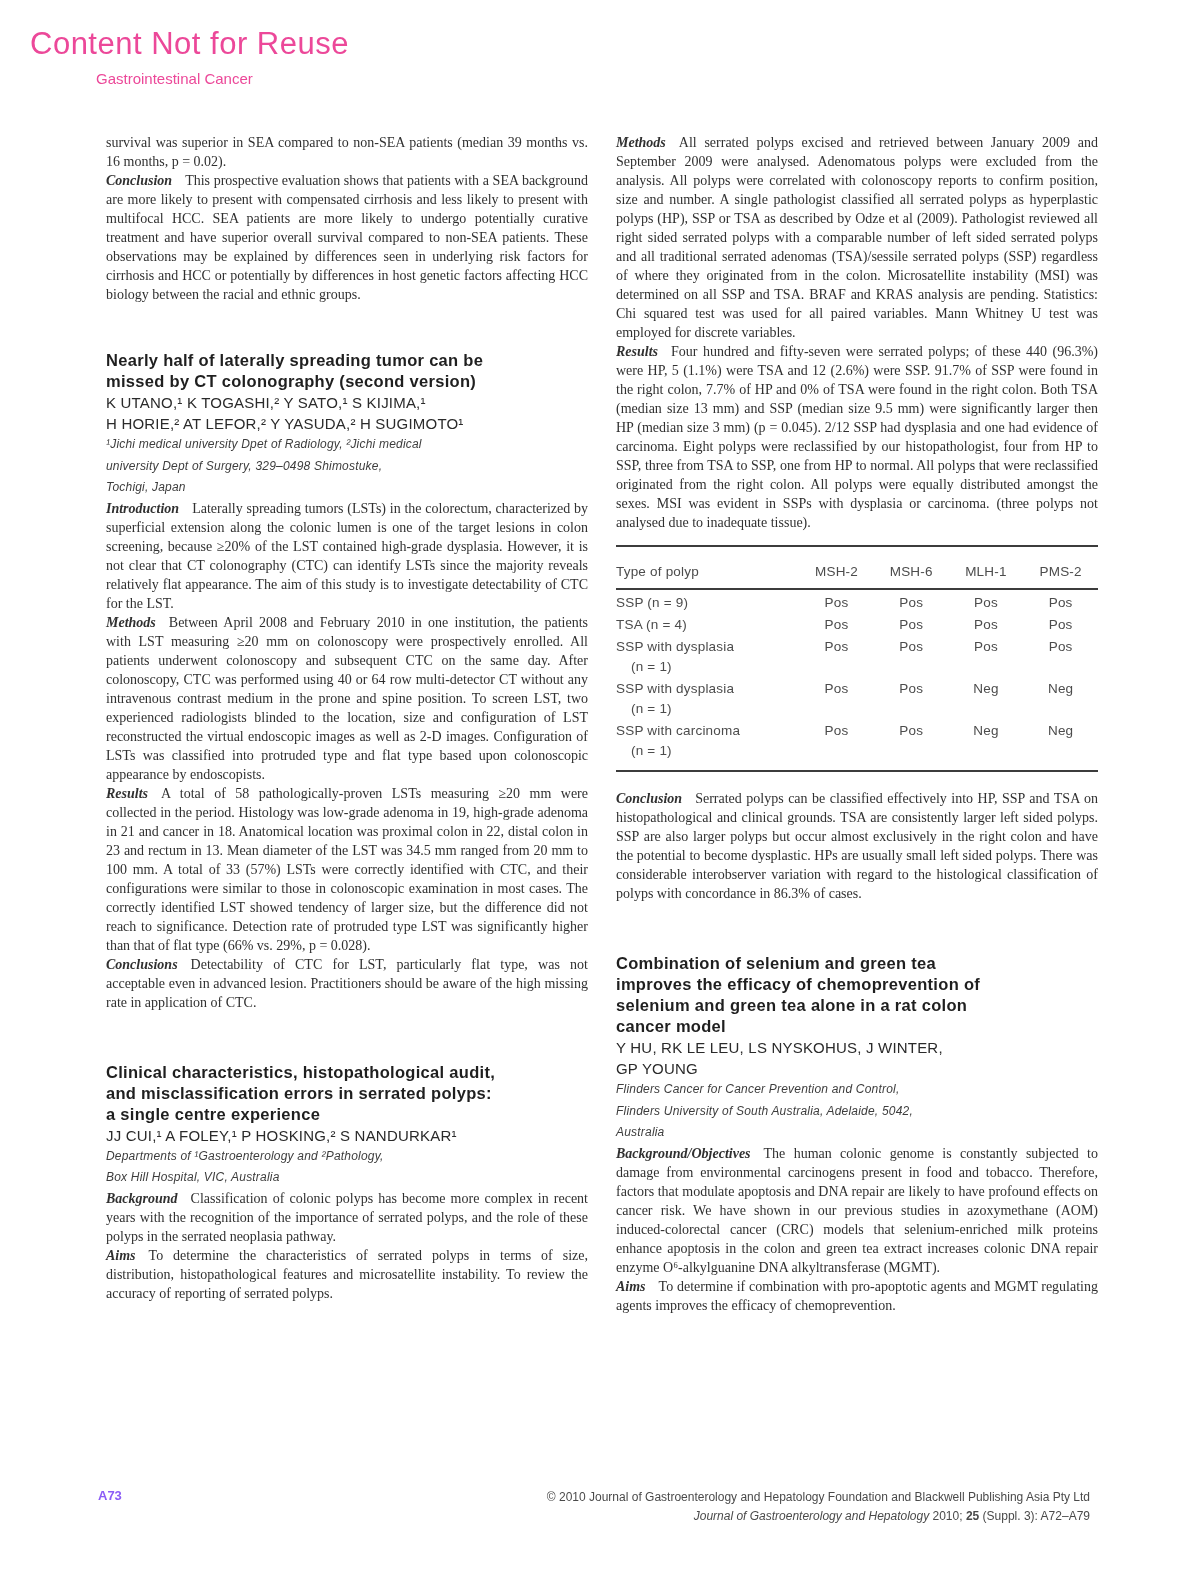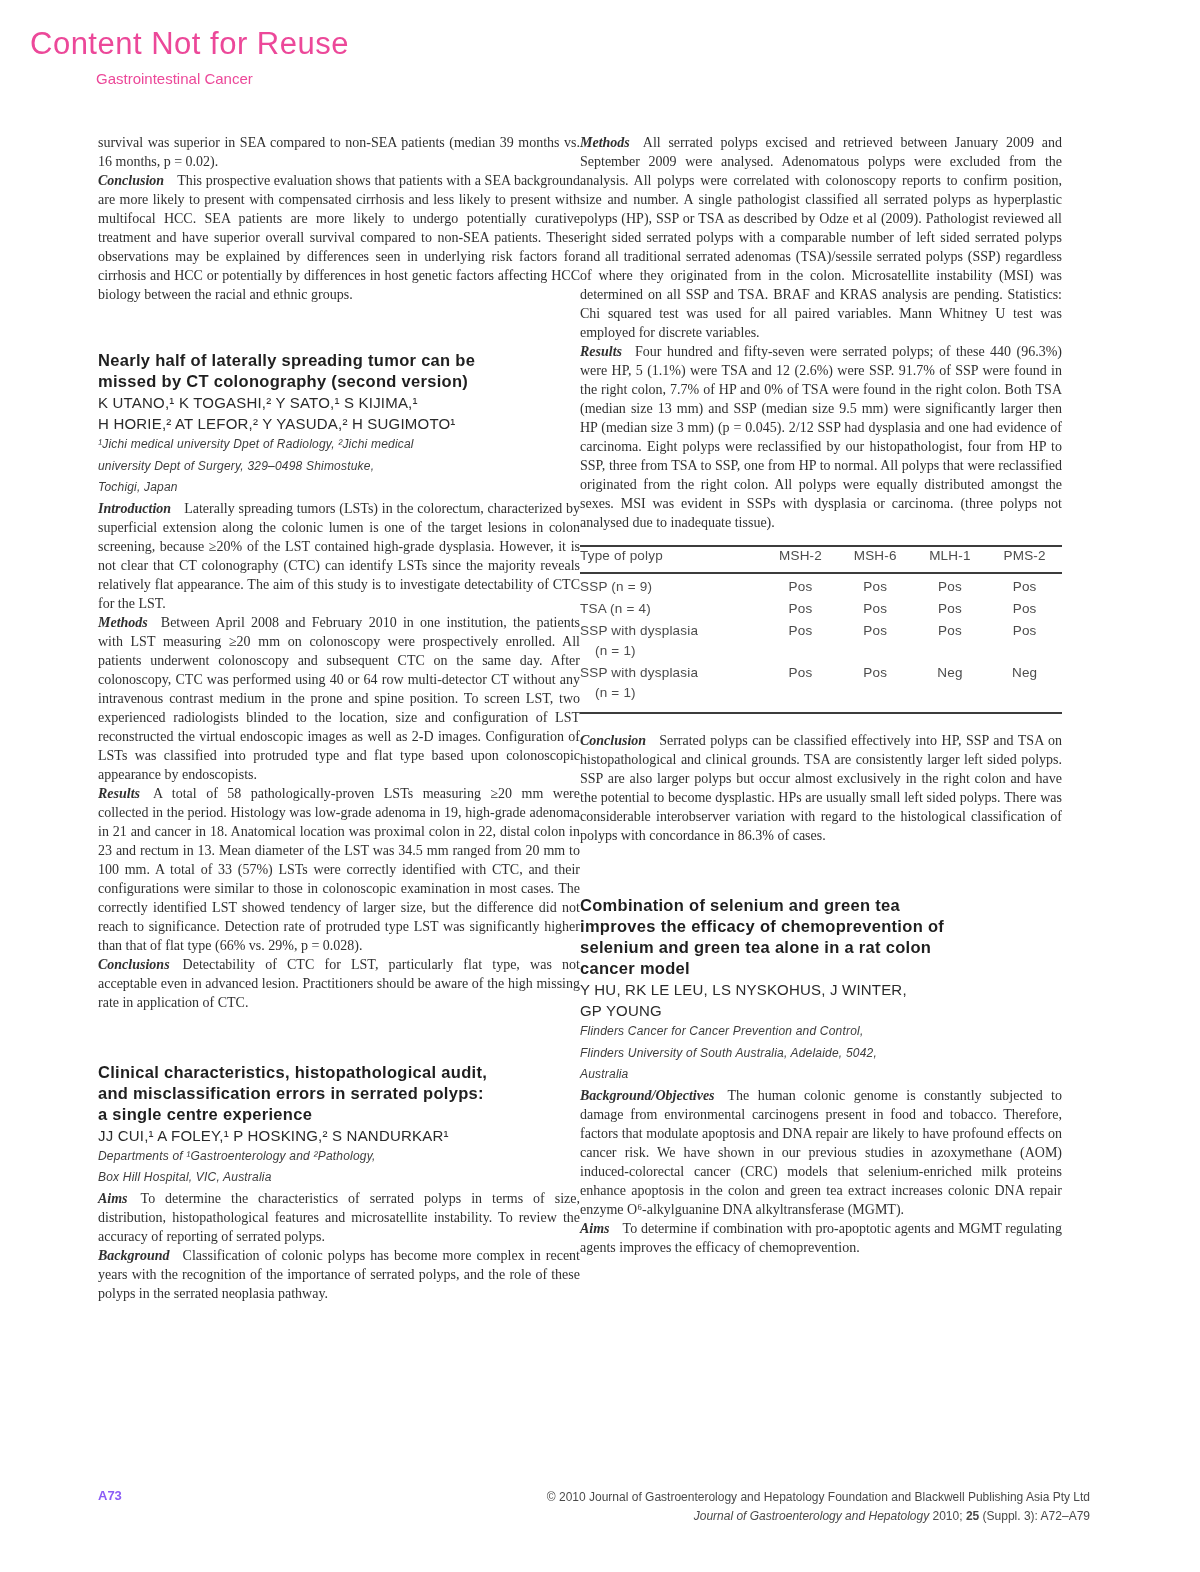--- a/index.html
+++ b/index.html
@@ -17,23 +17,23 @@
     font-family: "Liberation Sans", sans-serif;
     font-size: 31px; color: #ec4899; letter-spacing: 0.5px;
   }
   .section-label {
     position: absolute; left: 96px; top: 70px;
     font-family: Liberation Sans, sans-serif;
     font-size: 15px; color: #ec4899;
   }
   
   .columns {
-    position: absolute; left: 98px; top: 133px;
+    position: absolute; left: 106px; top: 133px;
     width: 992px;
-    display: flex; 
+    display: flex; gap: 28px;
   }
   .col { width: 482px; }
   
   .para {
     font-size: 14px; line-height: 19px;
     text-align: justify; color: #303030;
   }
   .plabel {
     font-weight: bold; font-style: italic;
   }
@@ -65,21 +65,21 @@
     width: 100%;
     border-collapse: collapse;
     margin-top: 13px; margin-bottom: 17px;
     font-family: "Liberation Sans", sans-serif;
     font-size: 13.5px; color: #4c4c4c; letter-spacing: 0.2px;
     border-top: 2px solid #3c3c3c;
     border-bottom: 2px solid #3c3c3c;
   }
   table.results th {
     font-weight: normal; text-align: center;
-    padding: 1px 0 9px 0;
+    padding: 17px 0 9px 0;
     border-bottom: 2px solid #3c3c3c;
   }
   table.results th.t-left, table.results td.t-left { text-align: left; }
   table.results td {
     text-align: center; vertical-align: top;
     padding: 1px 0; line-height: 20px;
   }
   table.results tbody tr:first-child td { padding-top: 3px; }
   table.results tbody tr:last-child td { padding-bottom: 9px; }
   td .sub { padding-left: 15px; }
@@ -130,22 +130,22 @@
     </div>
 
     <div class="abstract mt-lg">
       <div class="abs-title">Clinical characteristics, histopathological audit,
 and misclassification errors in serrated polyps:
 a single centre experience</div>
       <div class="abs-authors"><span class="lead">JJ CUI</span><span>,¹ A FOLEY,¹ P HOSKING,² S NANDURKAR¹</span></div>
       <div class="abs-affil">Departments of ¹Gastroenterology and ²Pathology,
 Box Hill Hospital, VIC, Australia</div>
       <div class="abs-body">
+        <p class="para"><span class="plabel">Background</span><span>Classification of colonic polyps has become more complex in recent years with the recognition of the importance of serrated polyps, and the role of these polyps in the serrated neoplasia pathway.</span></p>
         <p class="para"><span class="plabel">Aims</span><span>To determine the characteristics of serrated polyps in terms of size, distribution, histopathological features and microsatellite instability. To review the accuracy of reporting of serrated polyps.</span></p>
-        <p class="para"><span class="plabel">Background</span><span>Classification of colonic polyps has become more complex in recent years with the recognition of the importance of serrated polyps, and the role of these polyps in the serrated neoplasia pathway.</span></p>
       </div>
     </div>
 
   </div>
 
   <div class="col">
 
     <div>
       <p class="para"><span class="plabel">Methods</span><span>All serrated polyps excised and retrieved between January 2009 and September 2009 were analysed. Adenomatous polyps were excluded from the analysis. All polyps were correlated with colonoscopy reports to confirm position, size and number. A single pathologist classified all serrated polyps as hyperplastic polyps (HP), SSP or TSA as described by Odze et al (2009). Pathologist reviewed all right sided serrated polyps with a comparable number of left sided serrated polyps and all traditional serrated adenomas (TSA)/sessile serrated polyps (SSP) regardless of where they originated from in the colon. Microsatellite instability (MSI) was determined on all SSP and TSA. BRAF and KRAS analysis are pending. Statistics: Chi squared test was used for all paired variables. Mann Whitney U test was employed for discrete variables.</span></p>
       <p class="para"><span class="plabel">Results</span><span>Four hundred and fifty-seven were serrated polyps; of these 440 (96.3%) were HP, 5 (1.1%) were TSA and 12 (2.6%) were SSP. 91.7% of SSP were found in the right colon, 7.7% of HP and 0% of TSA were found in the right colon. Both TSA (median size 13 mm) and SSP (median size 9.5 mm) were significantly larger then HP (median size 3 mm) (p = 0.045). 2/12 SSP had dysplasia and one had evidence of carcinoma. Eight polyps were reclassified by our histopathologist, four from HP to SSP, three from TSA to SSP, one from HP to normal. All polyps that were reclassified originated from the right colon. All polyps were equally distributed amongst the sexes. MSI was evident in SSPs with dysplasia or carcinoma. (three polyps not analysed due to inadequate tissue).</span></p>
@@ -195,20 +195,30 @@
               <div class="sub">(n = 1)</div>
             </td>
           <td>Pos</td>
           <td>Pos</td>
           <td>Pos</td>
           <td>Pos</td>
         </tr>
         <tr>
           <td class="t-left">
               <div>SSP with dysplasia</div>
+              <div class="sub">(n = 1)</div>
+            </td>
+          <td>Pos</td>
+          <td>Pos</td>
+          <td>Neg</td>
+          <td>Neg</td>
+        </tr>
+        <tr>
+          <td class="t-left">
+              <div>SSP with carcinoma</div>
               <div class="sub">(n = 1)</div>
             </td>
           <td>Pos</td>
           <td>Pos</td>
           <td>Neg</td>
           <td>Neg</td>
         </tr>
       </tbody>
     </table>
 

